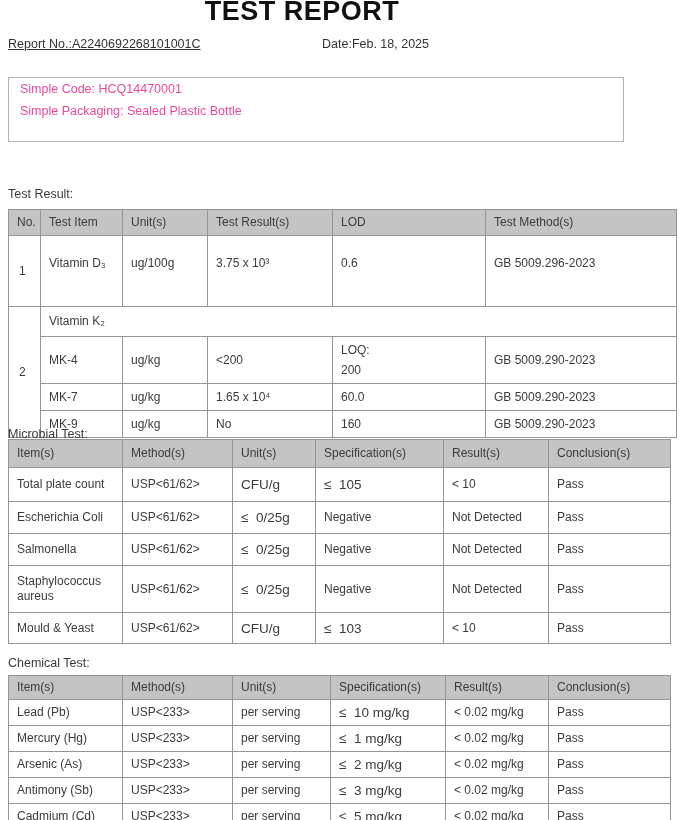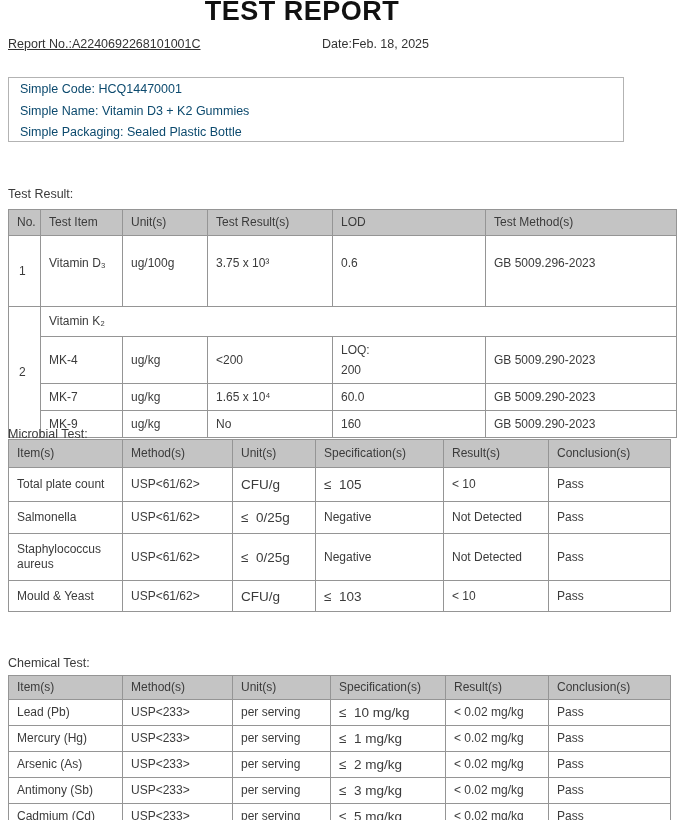--- a/index.html
+++ b/index.html
@@ -7,21 +7,21 @@
   #page{position:relative;width:679px;height:820px;background:#fff;overflow:hidden;}
 
   .abs{position:absolute;}
 
   #title{top:-4px;left:0;width:604px;text-align:center;font-size:27px;font-weight:bold;color:#111;letter-spacing:0.5px;}
   #report-row{top:37px;left:8px;width:663px;font-size:12.5px;color:#333;}
   #report-no{position:absolute;left:0;top:0;white-space:nowrap;text-decoration:underline;}
   #report-date{position:absolute;left:314px;top:0;white-space:nowrap;}
 
   #info-box{top:77px;left:8px;width:592px;height:61px;border:1px solid #b3b3b3;padding:1px 11px;}
-  #info-box .line{line-height:21.5px;font-size:12.5px;color:#0c4a6e;white-space:nowrap;}
+  #info-box .line{line-height:21.5px;font-size:12.5px;color:#ec4899;white-space:nowrap;}
 
   .section-label{left:8px;font-size:12.5px;color:#3b3b3b;white-space:nowrap;}
   #lbl-test-result{top:187px;}
   #lbl-microbial{top:418px;margin-top:9px;}
   #lbl-chemical{top:656px;}
 
   table{border-collapse:collapse;table-layout:fixed;}
   th,td{border:1px solid #959595;font-weight:normal;text-align:left;font-size:12px;
         padding:2px 4px 2px 8px;color:#3b3b3b;white-space:pre-wrap;overflow:hidden;
         vertical-align:middle;line-height:15px;}
@@ -62,21 +62,20 @@
 
   <div id="title" class="abs">TEST REPORT</div>
 
   <div id="report-row" class="abs">
     <span id="report-no">Report No.:A2240692268101001C</span>
     <span id="report-date">Date:Feb. 18, 2025</span>
   </div>
 
   <div id="info-box" class="abs">
     <div class="line">Simple Code: HCQ14470001</div>
-    <div class="line">Simple Name: Vitamin D3 + K2 Gummies</div>
     <div class="line">Simple Packaging: Sealed Plastic Bottle</div>
   </div>
 
   <div id="lbl-test-result" class="abs section-label">Test Result:</div>
 
   <div id="t1-wrap" class="abs">
     <table id="t1">
       <colgroup>
         <col style="width:32px">
           <col style="width:82px">
@@ -154,20 +153,28 @@
         <th>Conclusion(s)</th>
       </tr>
       <tr class="m0">
         <td>Total plate count</td>
         <td>USP&lt;61/62&gt;</td>
         <td class="lg">CFU/g</td>
         <td class="lg">≤  105</td>
         <td>&lt; 10</td>
         <td>Pass</td>
       </tr>
+      <tr class="m1">
+        <td>Escherichia Coli</td>
+        <td>USP&lt;61/62&gt;</td>
+        <td class="lg">≤  0/25g</td>
+        <td>Negative</td>
+        <td>Not Detected</td>
+        <td>Pass</td>
+      </tr>
       <tr class="m2">
         <td>Salmonella</td>
         <td>USP&lt;61/62&gt;</td>
         <td class="lg">≤  0/25g</td>
         <td>Negative</td>
         <td>Not Detected</td>
         <td>Pass</td>
       </tr>
       <tr class="m3">
         <td>Staphylococcus aureus</td>

